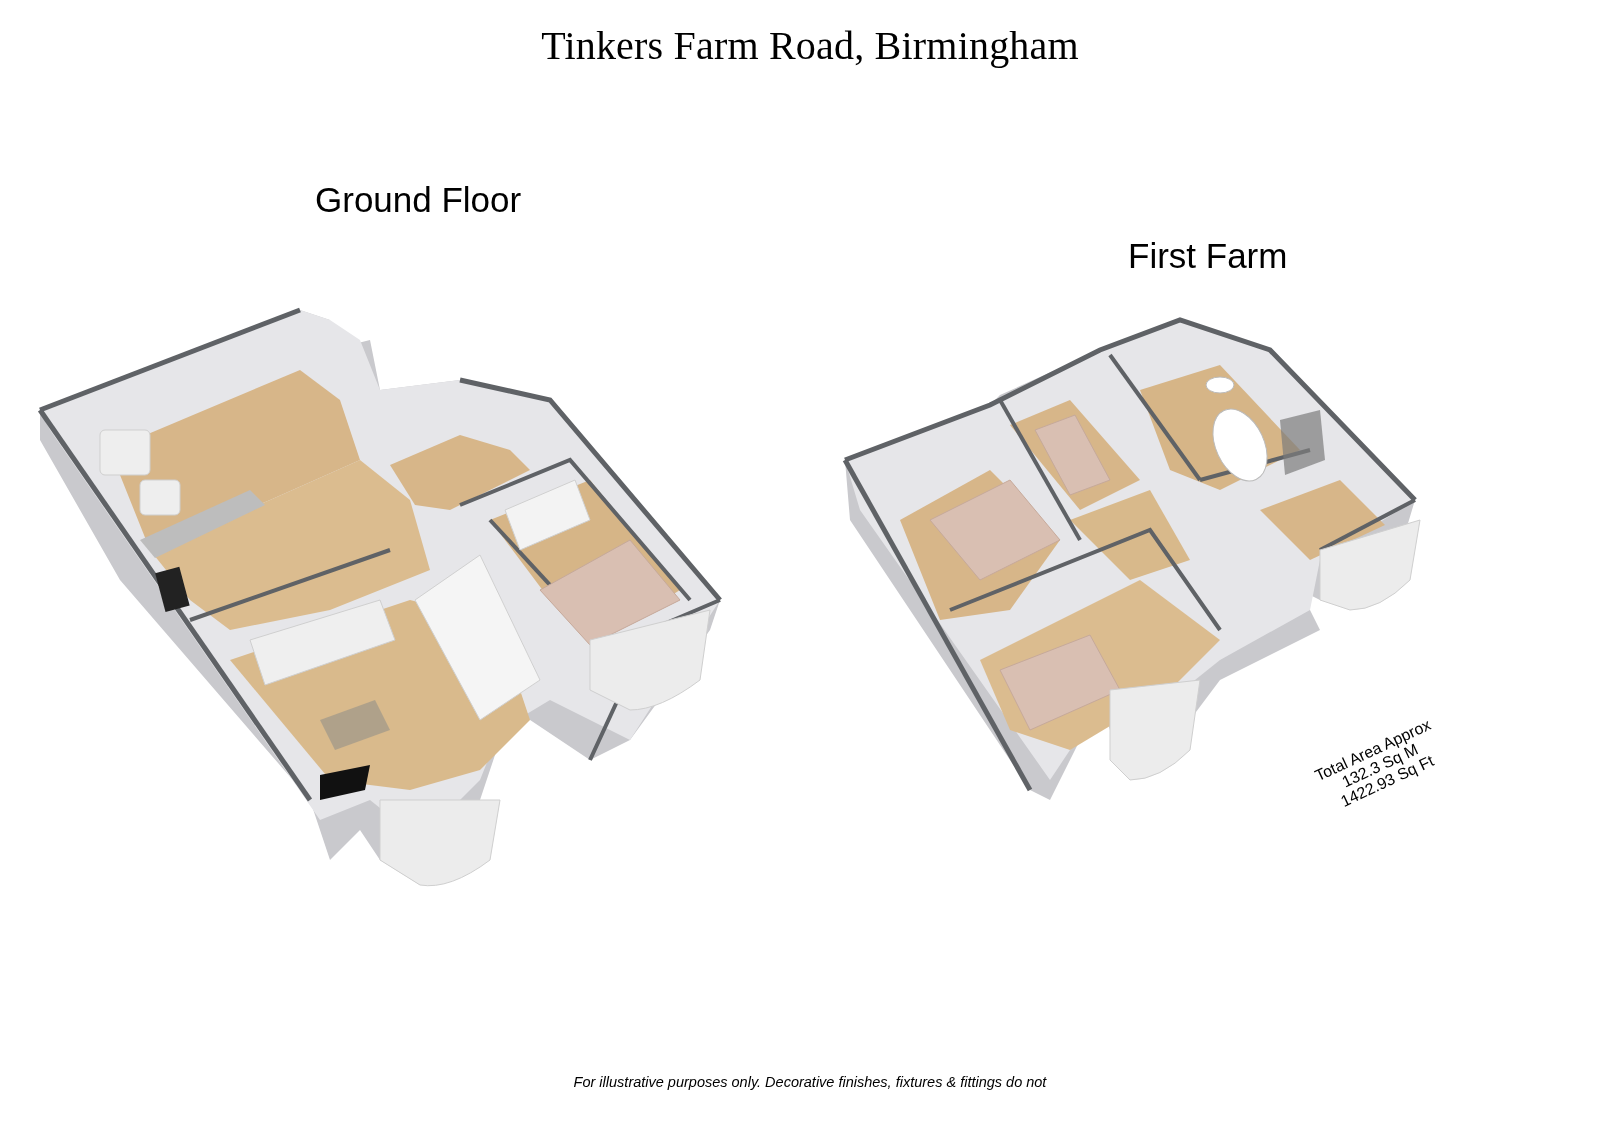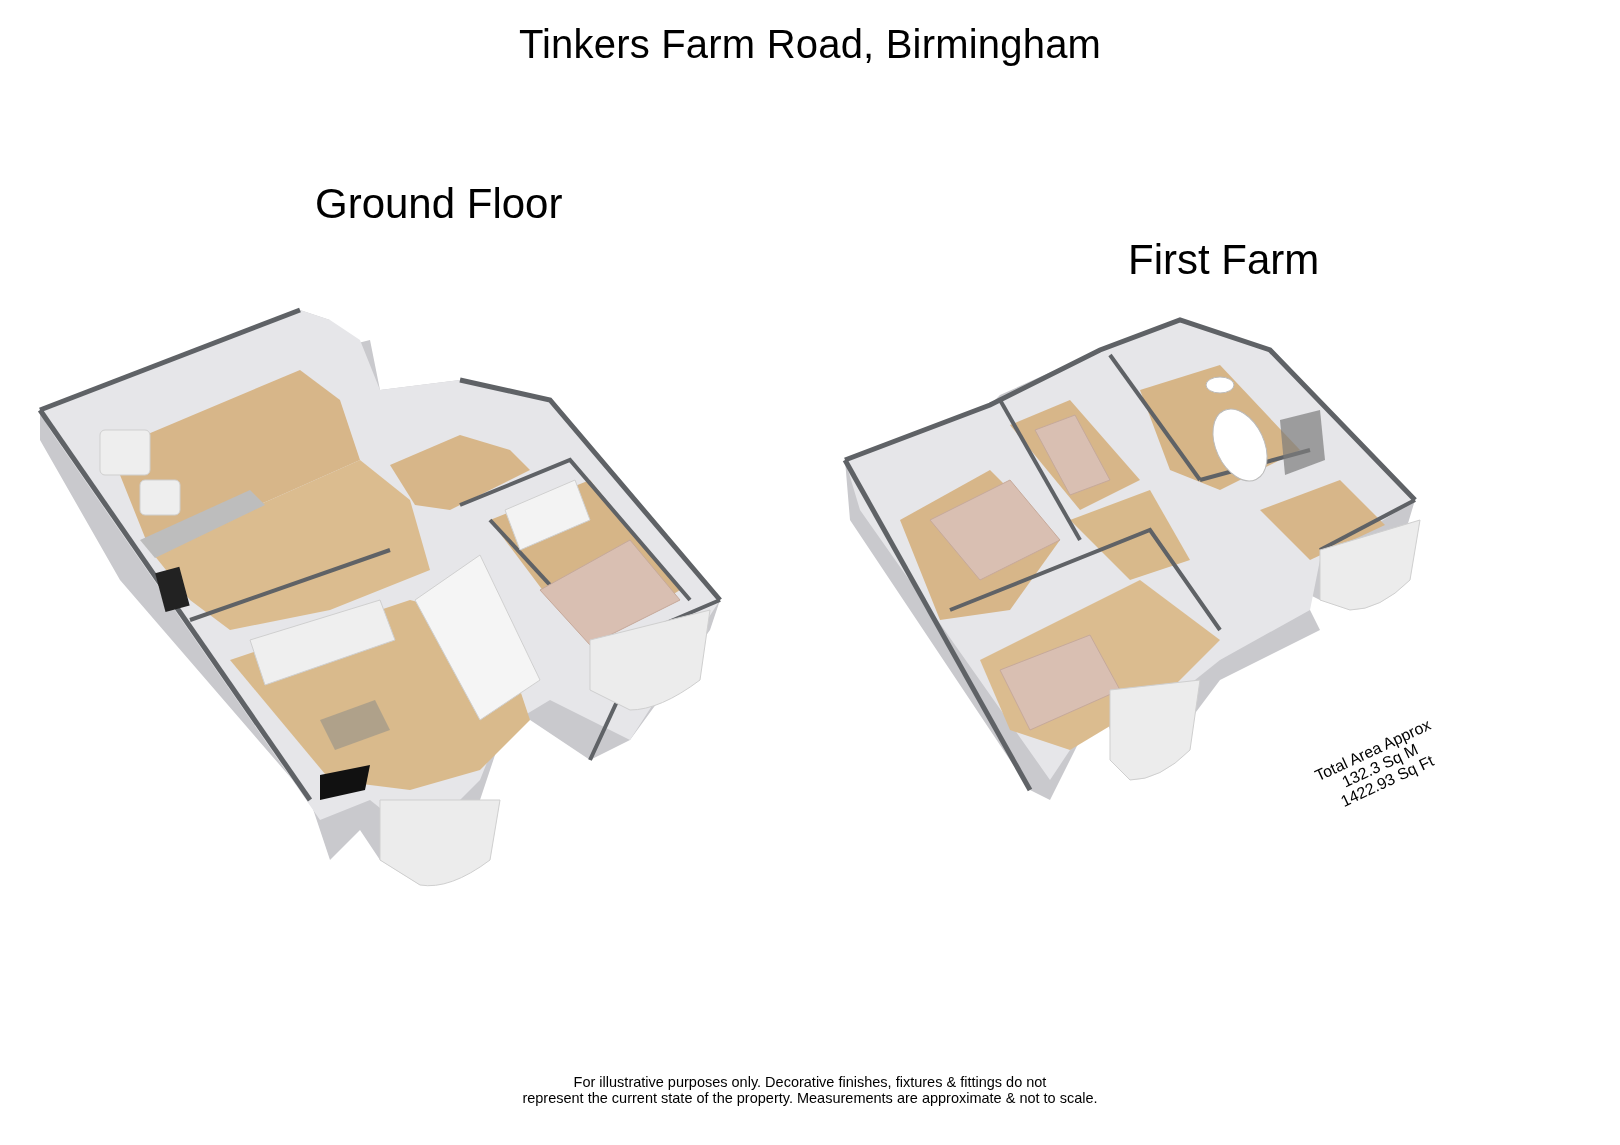--- a/index.html
+++ b/index.html
@@ -1,23 +1,23 @@
 <!DOCTYPE html>
 <html><head>
 <meta charset="utf-8">
 <style>
   html, body { margin:0; padding:0; background:#ffffff; }
   body { width:1620px; height:1145px; position:relative; overflow:hidden; font-family:"Liberation Sans", sans-serif; color:#000; }
-  .title { position:absolute; left:0; width:1620px; top:22px; text-align:center; font-size:40px; letter-spacing:0.2px; }
-  .floor-label { position:absolute; font-size:42px; }
+  .title { position:absolute; left:0; width:1620px; top:22px; text-align:center; font-size:40px; letter-spacing:0.2px;font-family:Liberation Serif, serif; }
+  .floor-label { position:absolute; font-size:35px; }
   .gf-label { left:315px; top:180px; }
   .ff-label { left:1128px; top:236px; }
   .plan { position:absolute; }
   .area { position:absolute; left:1300px; top:740px; width:160px; text-align:center; font-size:16px; line-height:17px; transform:rotate(-25deg); transform-origin:center; }
-  .disclaimer { position:absolute; left:0; width:1620px; top:1074px; text-align:center; font-size:14.5px; line-height:16px; }
+  .disclaimer { position:absolute; left:0; width:1620px; top:1074px; text-align:center; font-size:14.5px; line-height:16px;font-style:italic; }
   .room { cursor:default; }
 </style>
 </head>
 <body>
 
 <div class="title">Tinkers Farm Road, Birmingham</div>
 
 <div class="floor-label gf-label">Ground Floor</div>
 <div class="floor-label ff-label">First Farm</div>
 
@@ -94,14 +94,13 @@
 </svg>
 
 <div class="area">
   <div>Total Area Approx</div>
   <div>132.3 Sq M</div>
   <div>1422.93 Sq Ft</div>
 </div>
 
 <div class="disclaimer">
   <div>For illustrative purposes only. Decorative finishes, fixtures &amp; fittings do not</div>
-  <div>represent the current state of the property. Measurements are approximate &amp; not to scale.</div>
 </div>
 
 </body></html>

